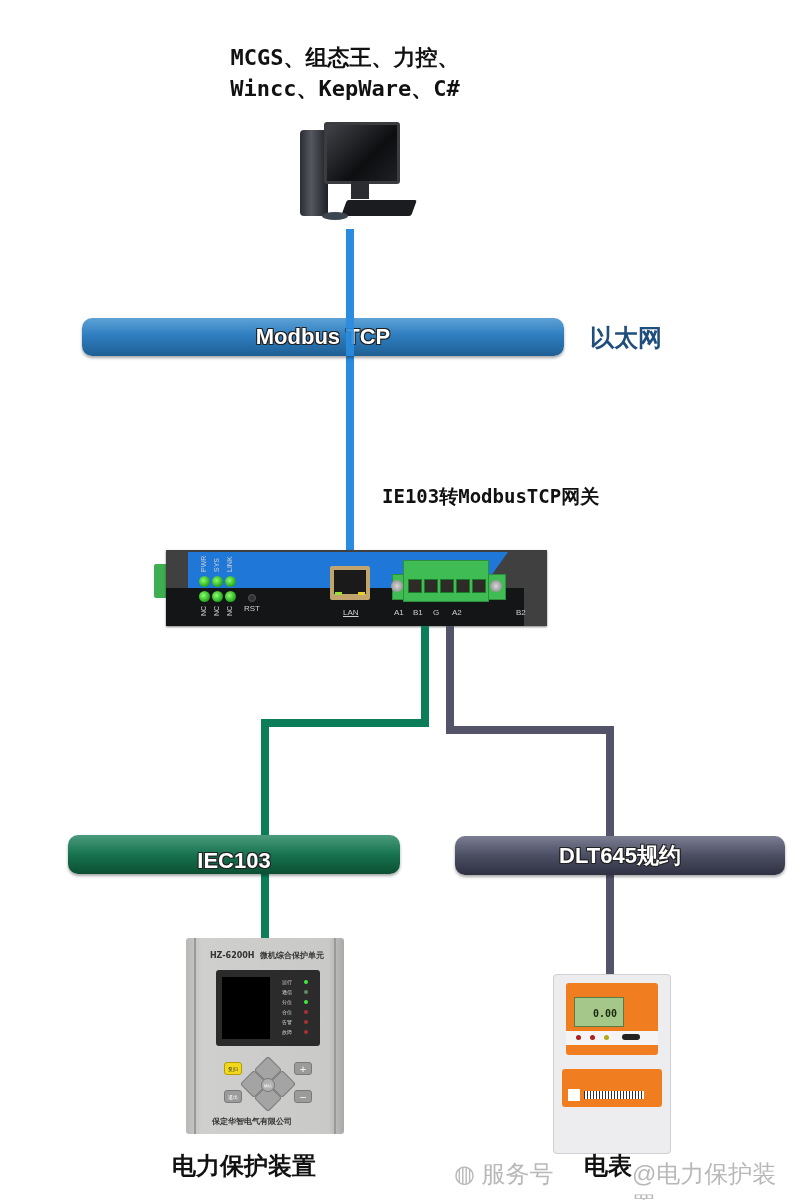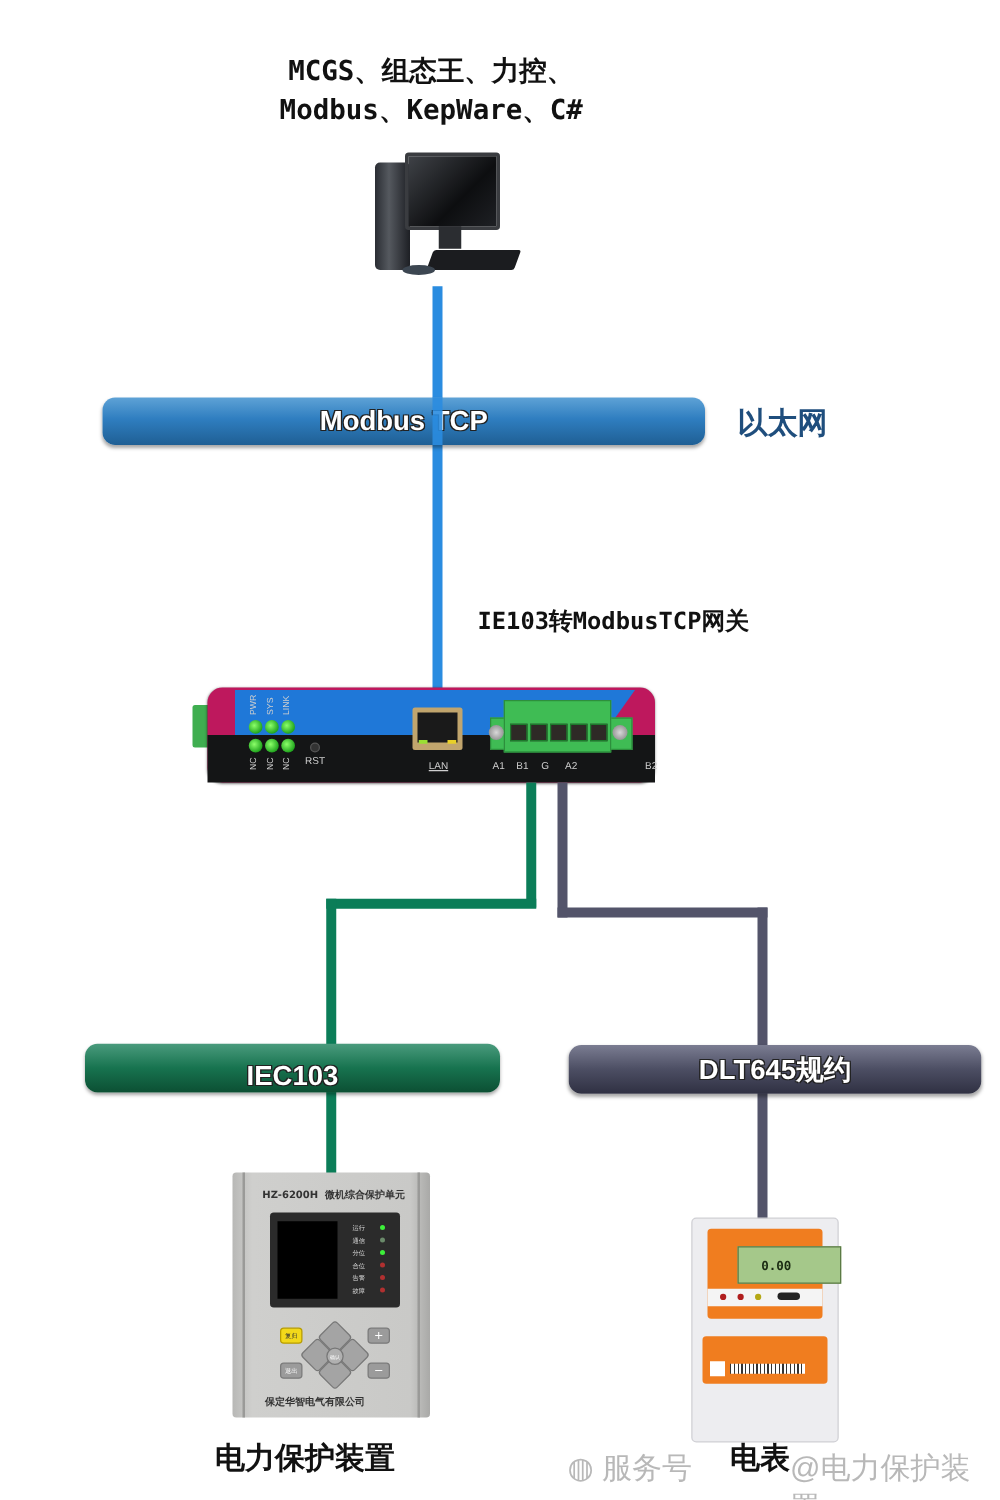--- a/index.html
+++ b/index.html
@@ -16,21 +16,21 @@
   .bus-dlt { background:linear-gradient(#7b7d92 0%, #4c4e63 50%, #2f3042 100%); }
   .label { font-family:"DejaVu Sans", sans-serif; font-weight:bold; color:#111; }
   
   .pc-tower { background:linear-gradient(90deg,#2a2d33,#55595f 40%,#1d1f24); border-radius:4px; }
   .pc-monitor { background:#222; border:3px solid #3a3c40; border-radius:3px; }
   .pc-screen { background:linear-gradient(135deg,#3f4247,#0d0e10 60%,#1e2024); width:100%; height:100%; }
   .pc-stand { background:#2b2d31; }
   .pc-keyboard { background:#1b1c1f; transform:skewX(-20deg); border-radius:2px; }
   .pc-mouse { background:#3c4651; border-radius:50%; }
   
-  .gw { background:#be185d; border-radius:12px; box-shadow:0 1px 2px rgba(0,0,0,0.5); }
+  .gw { background:#404040; border-radius:0; box-shadow:0 1px 2px rgba(0,0,0,0.5);padding-left:23px; }
   .gw-blue { background:#1f78d8; }
   .led { width:11px; height:11px; border-radius:50%; background:radial-gradient(circle at 40% 40%,#8cff6a,#21a51e 70%); position:absolute; }
   .gw-txt { position:absolute; color:#cfcfcf; font-family:"Liberation Sans", sans-serif; font-size:8px; }
   .gw-txt-v { position:absolute; color:#cfcfcf; font-family:"Liberation Sans", sans-serif; font-size:7px; transform:rotate(-90deg); transform-origin:left top; }
   .lan-port { background:#c1a56d; border-radius:2px; }
   .lan-inner { background:#1a1a1a; }
   .terminal { background:#3fbc54; border:1px solid #2d8f3c; }
   .term-slot { background:#2e2a26; position:absolute; border:1px solid #1c7a2b; }
   .screw { width:12px; height:12px; border-radius:50%; background:radial-gradient(circle,#d8d8d8,#7c7c7c); position:absolute; }
   
@@ -45,21 +45,21 @@
   
   .meter { background:#ededf0; border:1px solid #cfcfd4; border-radius:4px; }
   .meter-orange { background:#f07d1f; border-radius:3px; }
   .meter-lcd { background:#a5c88a; border:1px solid #5b7a45; }
   .watermark { color:rgba(160,160,160,0.75); font-size:24px; font-family:Liberation Sans, sans-serif; }
 </style>
 </head>
 <body>
 
 <div class="abs title-top" style="top:42px;">MCGS、组态王、力控、</div>
-<div class="abs title-top" style="top:73px;">Modbus、KepWare、C#</div>
+<div class="abs title-top" style="top:73px;">Wincc、KepWare、C#</div>
 
 <div class="abs" style="left:296px;top:118px;width:130px;height:112px;">
   <div class="abs pc-tower" style="left:4px;top:12px;width:28px;height:86px;"></div>
   <div class="abs pc-monitor" style="left:28px;top:4px;width:70px;height:56px;">
       <div class="pc-screen"></div>
     </div>
   <div class="abs pc-stand" style="left:55px;top:63px;width:18px;height:18px;"></div>
   <div class="abs pc-keyboard" style="left:48px;top:82px;width:70px;height:16px;"></div>
   <div class="abs pc-mouse" style="left:26px;top:94px;width:26px;height:8px;"></div>
 </div>
@@ -168,21 +168,21 @@
   <div class="dpad" style="left:72px;top:122px;"></div>
   <div class="dpad" style="left:58px;top:136px;"></div>
   <div class="dpad" style="left:86px;top:136px;"></div>
   <div class="dpad" style="left:72px;top:150px;"></div>
   <div class="abs" style="left:75px;top:140px;width:12px;height:12px;border-radius:50%;background:#b0b0b0;border:1px solid #777;font-size:4px;color:#fff;display:flex;align-items:center;justify-content:center;">确认</div>
   <div class="abs" style="left:10px;top:178px;width:112px;text-align:center;font-size:8px;font-weight:bold;color:#333;">保定华智电气有限公司</div>
 </div>
 
 <div class="abs meter" style="left:553px;top:974px;width:116px;height:178px;">
   <div class="abs meter-orange" style="left:12px;top:8px;width:92px;height:72px;">
-    <div class="abs meter-lcd" style="left:24px;top:14px;width:48px;height:28px;padding-left:33px;">
+    <div class="abs meter-lcd" style="left:8px;top:14px;width:48px;height:28px;">
       <div class="abs" style="left:18px;top:10px;font-size:10px;font-weight:bold;font-family:'DejaVu Sans Mono',monospace;color:#1a2a12;">0.00</div>
     </div>
     <div class="abs" style="left:0;top:48px;width:92px;height:14px;background:#f4f4f4;">
       <div class="abs" style="left:10px;top:4px;width:5px;height:5px;border-radius:50%;background:#b01e1e;"></div>
       <div class="abs" style="left:24px;top:4px;width:5px;height:5px;border-radius:50%;background:#b01e1e;"></div>
       <div class="abs" style="left:38px;top:4px;width:5px;height:5px;border-radius:50%;background:#b5a816;"></div>
       <div class="abs" style="left:56px;top:3px;width:18px;height:6px;border-radius:3px;background:#222;"></div>
     </div>
   </div>
   <div class="abs meter-orange" style="left:8px;top:94px;width:100px;height:38px;">

